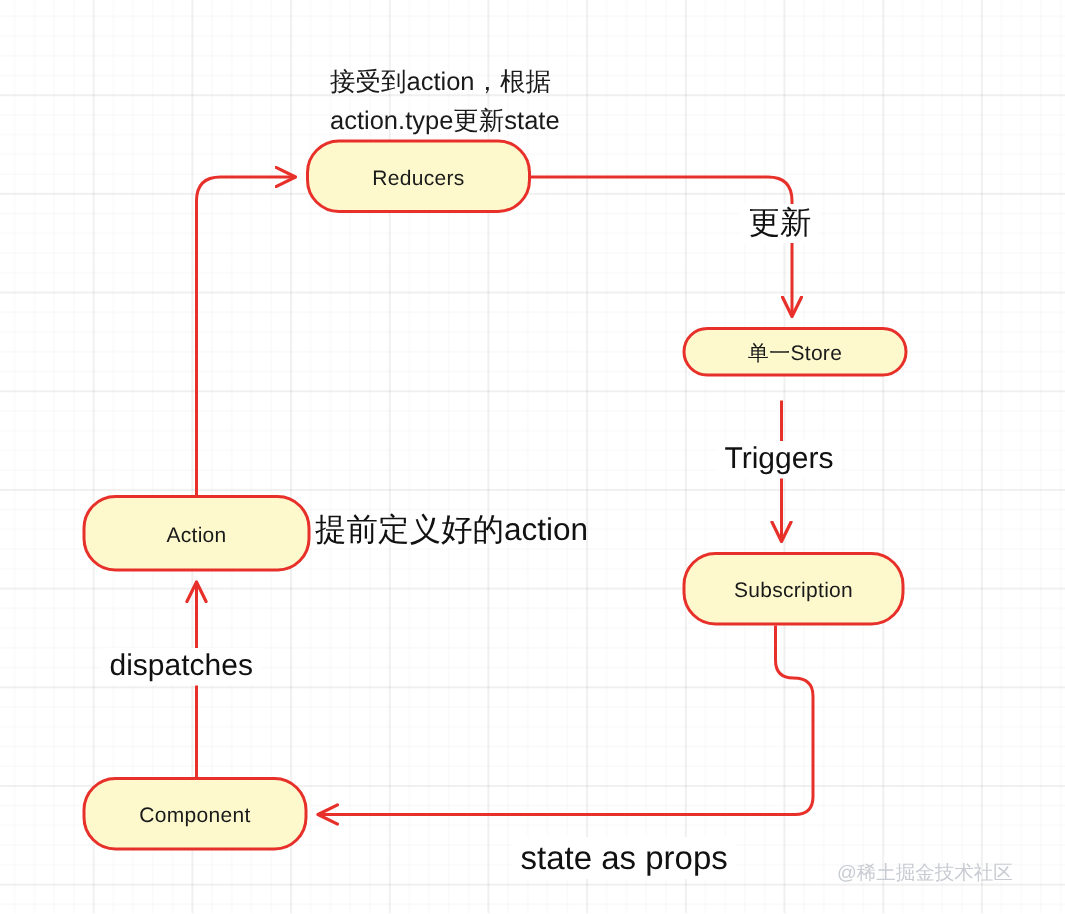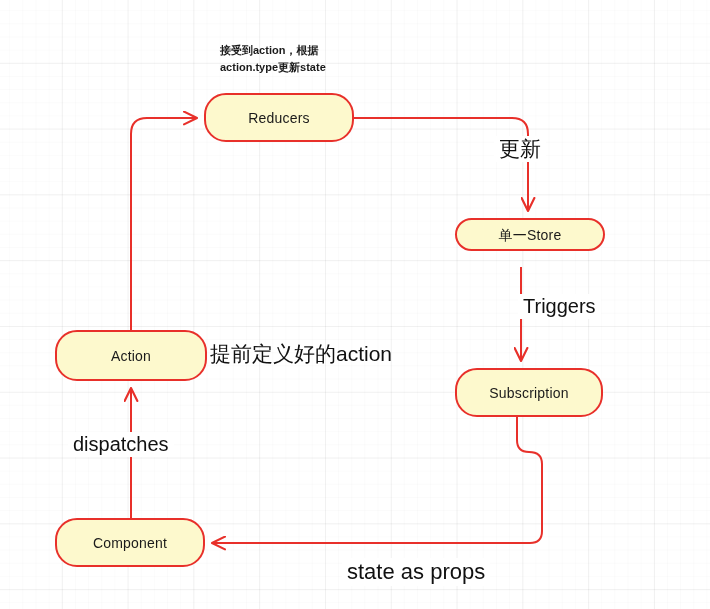--- a/index.html
+++ b/index.html
@@ -53,24 +53,23 @@
   }
   .edge-label {
     position: absolute;
     color: #111111;
     white-space: nowrap;
     line-height: 1.25;
   }
   .note {
     position: absolute;
     color: #1a1a1a;
-    font-size: 11px;
+    font-size: 17px;
     line-height: 1.55;
     white-space: pre-line;
-    font-weight: bold;
   }
   .watermark {
     position: absolute;
     color: #c8ccd2;
     font-size: 13px;
     white-space: nowrap;
   }
   .label-cn-big { font-size: 21px; }
   .label-en-big { font-size: 20px; }
   .label-en-xbig { font-size: 22px; }
@@ -119,25 +118,26 @@
   <div class="node" style="left:455px; top:368px; width:148px; height:49px;">
     <span class="node-label">Subscription</span>
   </div>
 
   <div class="node" style="left:55px; top:518px; width:150px; height:49px;">
     <span class="node-label">Component</span>
   </div>
 
   <div class="edge-label label-cn-big chip" style="left:494px; top:136px;text-align:center;">更新</div>
 
-  <div class="edge-label label-en-big chip" style="left:478px; top:294px;margin-left:40px;">Triggers</div>
+  <div class="edge-label label-en-big chip" style="left:478px; top:294px;">Triggers</div>
 
   <div class="edge-label label-en-xbig chip" style="left:342px; top:558px;">state as props</div>
 
   <div class="edge-label label-en-big chip" style="left:68px; top:432px;">dispatches</div>
 
   <div class="edge-label label-cn-big" style="left:210px; top:341px;">提前定义好的action</div>
 
   <div class="note" style="left:220px; top:42px;">接受到action，根据
 action.type更新state</div>
 
+  <div class="watermark" style="left:558px; top:573px;">@稀土掘金技术社区</div>
 
 </div>
 
 </body></html>

